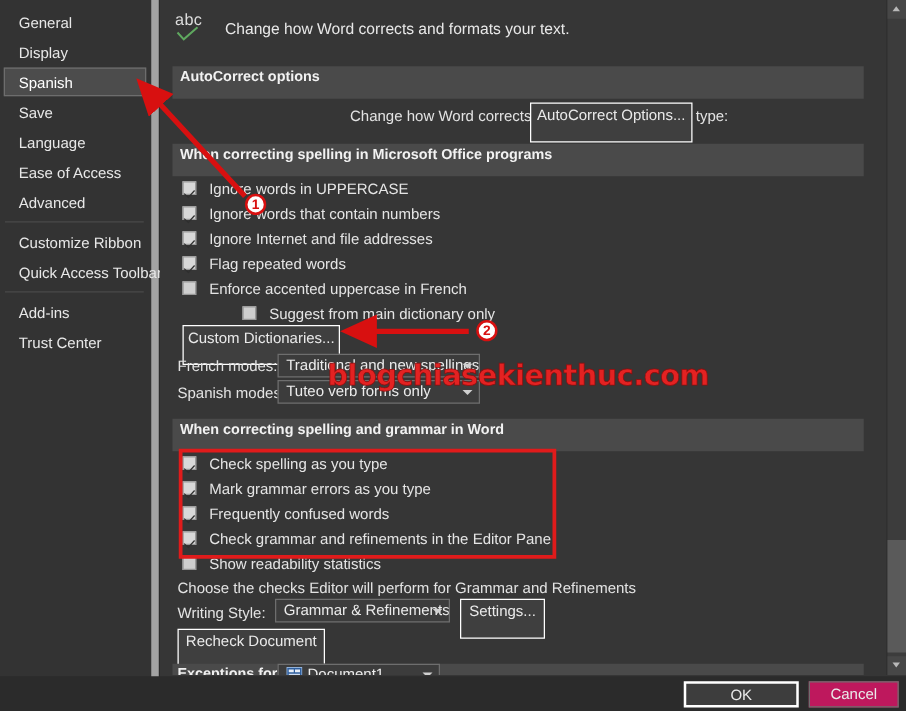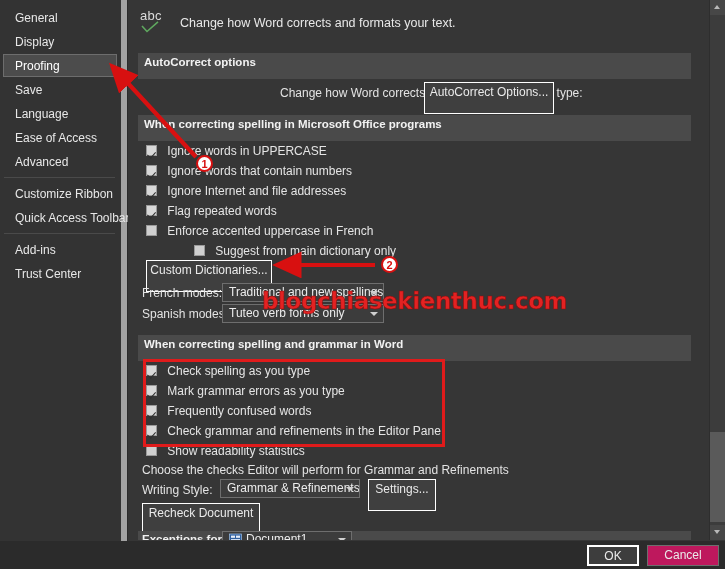--- a/index.html
+++ b/index.html
@@ -151,21 +151,21 @@
     background:#5a5a5a;
   }
 
   
   #bottombar{
     position:absolute;left:0;bottom:0;width:725px;height:28px;
     background:#2b2b2b;
   }
   #bottombar .btn{height:21px;line-height:19px;}
   #ok-btn{
-    right:86px;top:4px;width:52px;
+    right:86px;top:4px;width:92px;
     border:2px solid #ffffff;background:#3d3d3d;
   }
   #cancel-btn{
     right:6px;top:4px;width:72px;border:1px solid #6e6e6e;background:#be185d;
   }
 
   
   .anno-svg{position:absolute;left:0;top:0;width:725px;height:569px;pointer-events:none;}
   .badge{
     position:absolute;width:17px;height:17px;border-radius:50%;
@@ -189,21 +189,21 @@
 </style>
 </head>
 <body>
 
 <div id="root">
 
   <div id="sidebar">
     <div style="height:6px"></div>
     <div class="nav-item">General</div>
     <div class="nav-item">Display</div>
-    <div class="nav-item selected">Proofing</div>
+    <div class="nav-item selected">Spanish</div>
     <div class="nav-item">Save</div>
     <div class="nav-item">Language</div>
     <div class="nav-item">Ease of Access</div>
     <div class="nav-item">Advanced</div>
     <div class="nav-sep"></div>
     <div class="nav-item">Customize Ribbon</div>
     <div class="nav-item">Quick Access Toolbar</div>
     <div class="nav-sep"></div>
     <div class="nav-item">Add-ins</div>
     <div class="nav-item">Trust Center</div>

